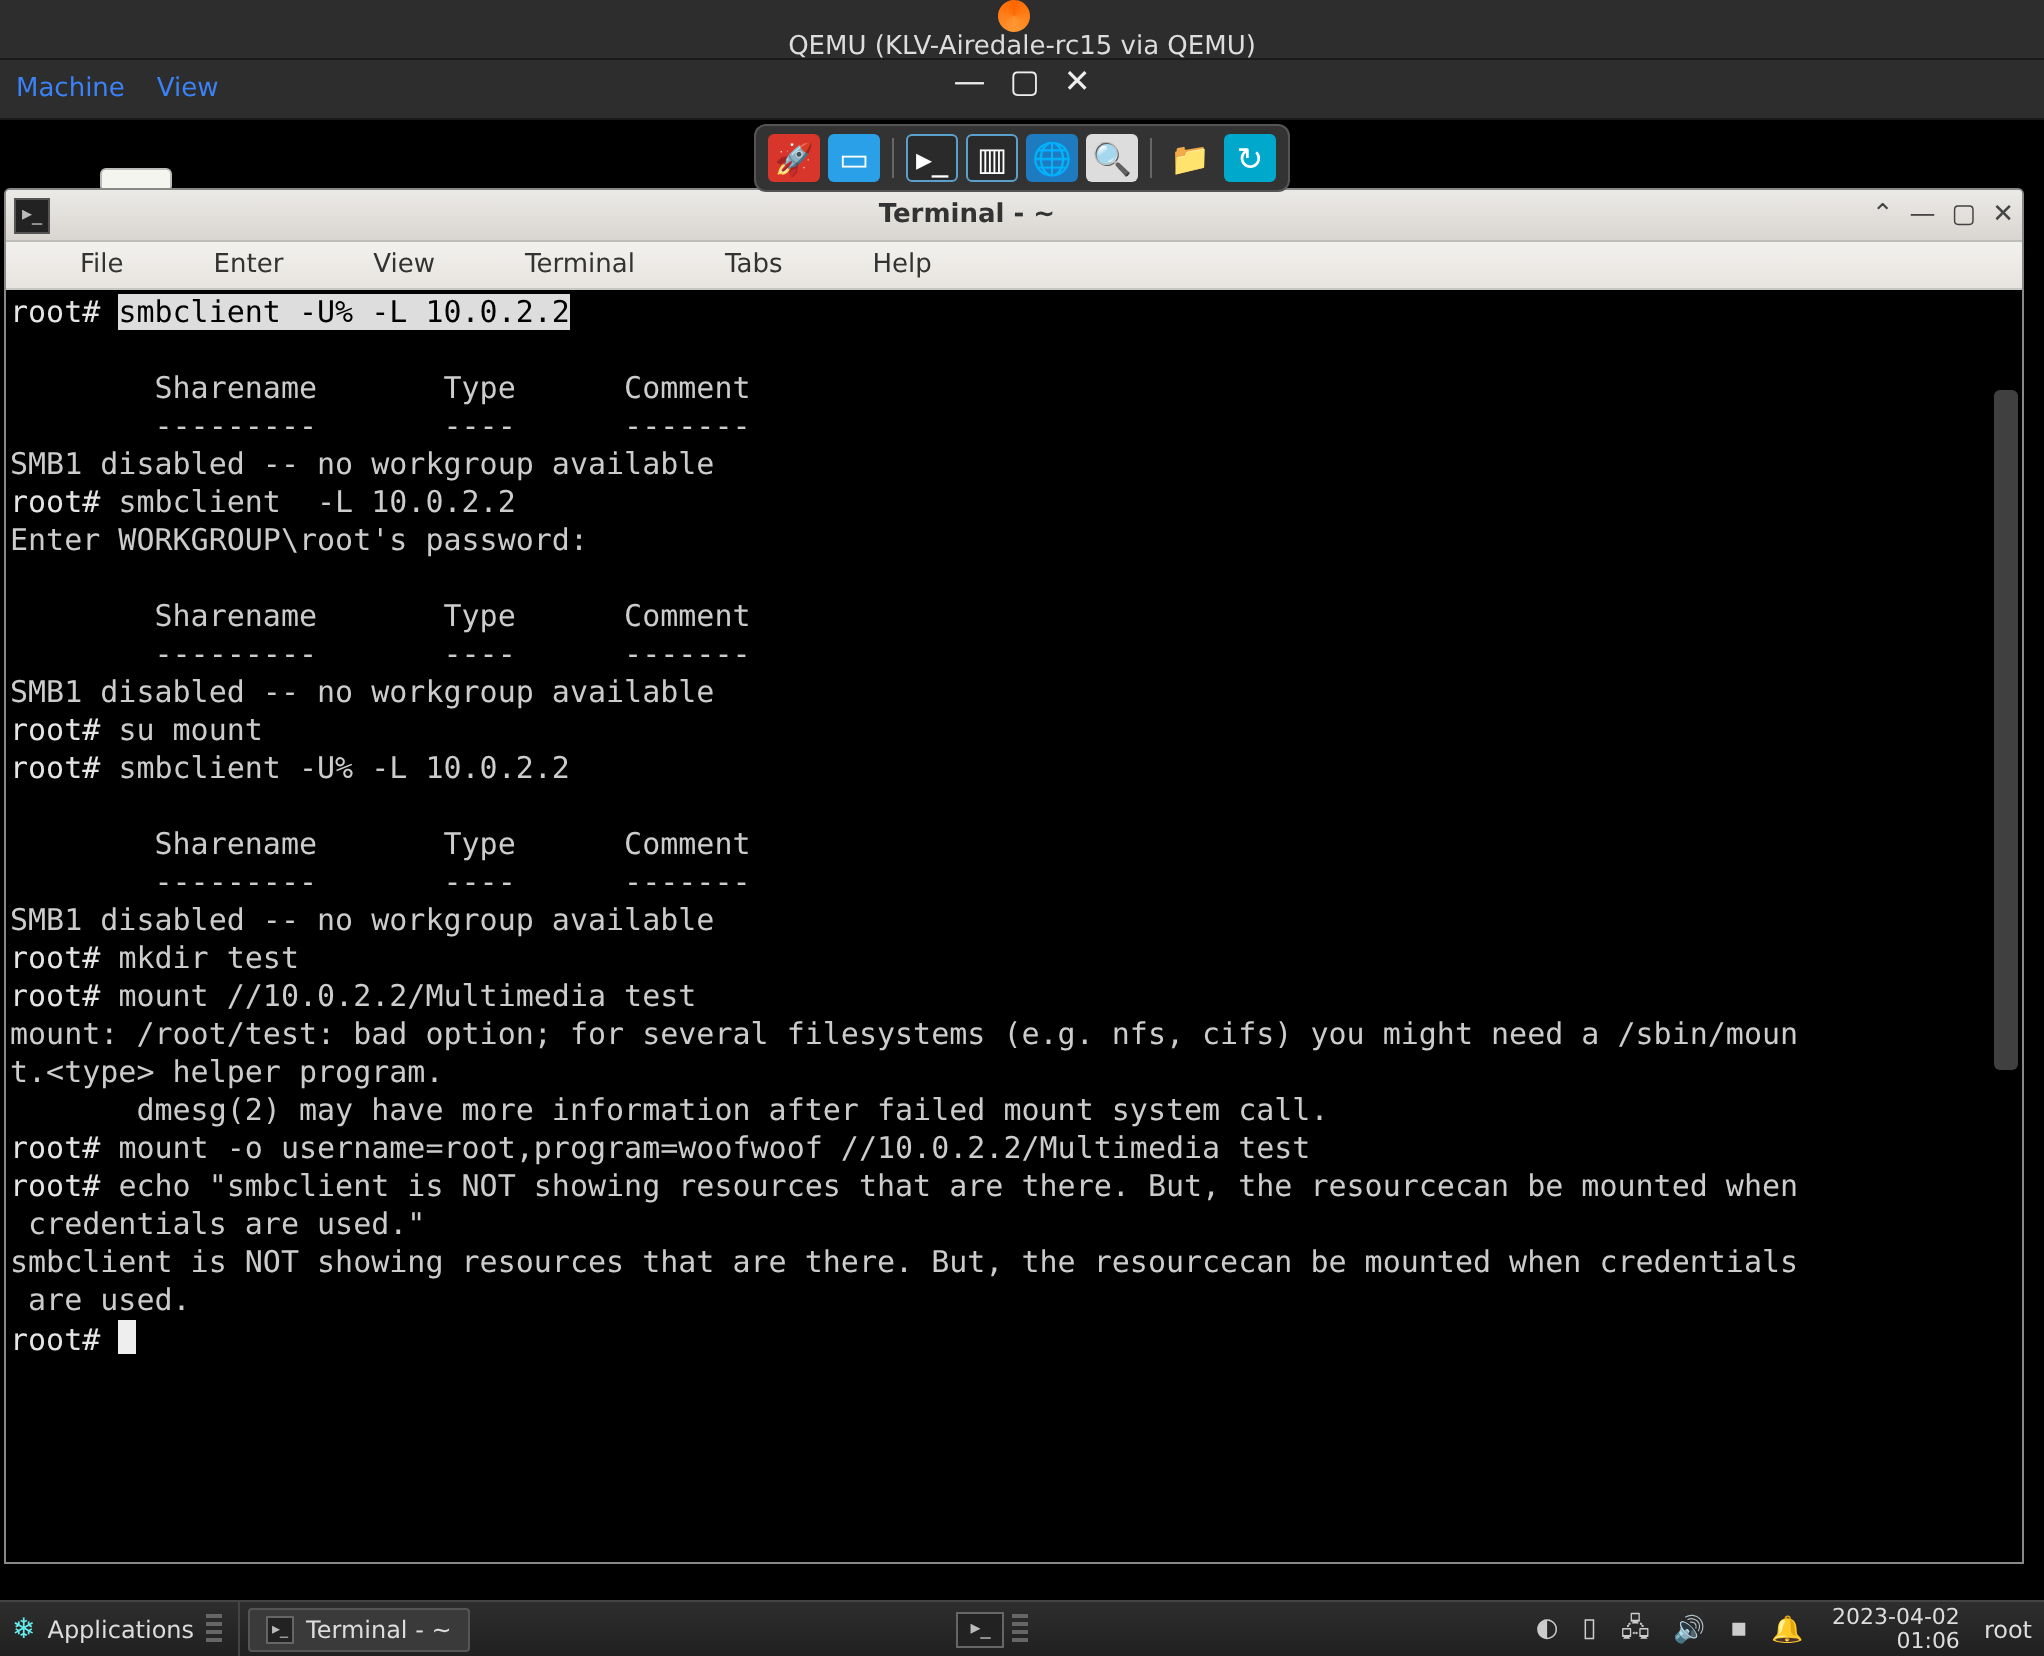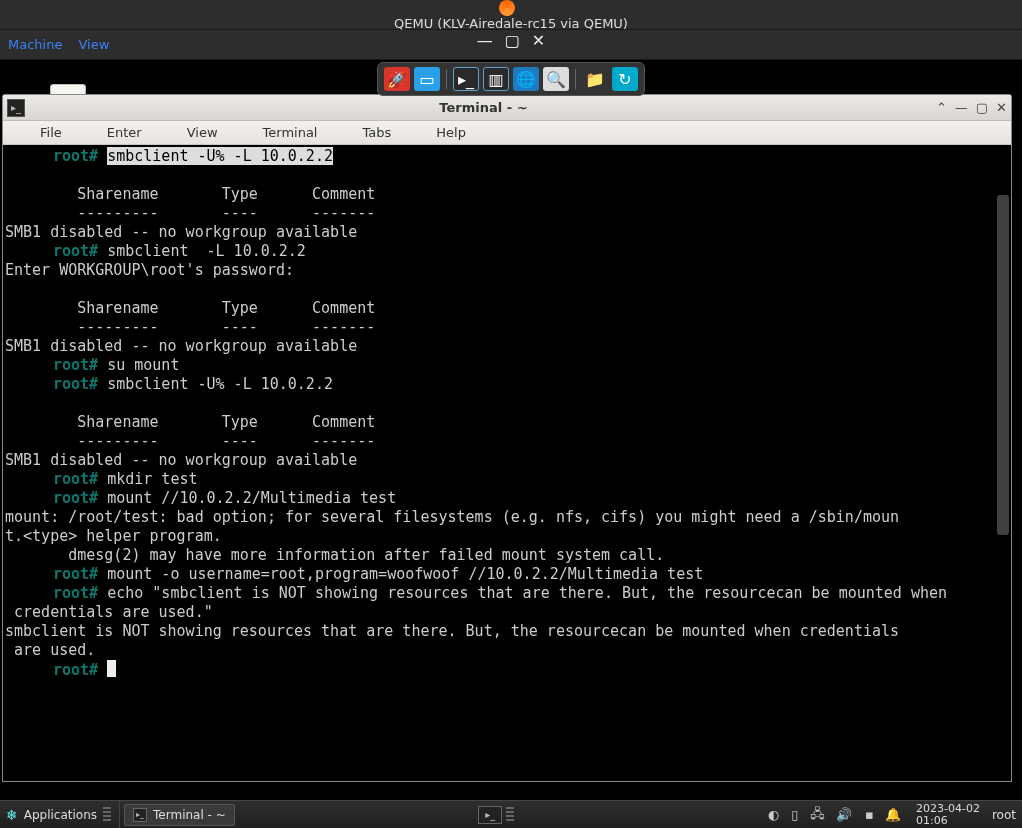--- a/index.html
+++ b/index.html
@@ -84,21 +84,21 @@
     height: 24px; background: linear-gradient(#f3f1ee, #e7e4df); border-bottom: 1px solid #c8c6c1;
     display: flex; align-items: center; padding: 0 10px; gap: 18px; font-size: 13px; color: #333;
   }
   .term-menubar span { cursor: pointer; margin-left: 27px; }
 
   .term-body {
     flex: 1; background: #000; color: #ccc; padding: 2px 2px 8px 2px;
     font-family: "DejaVu Sans Mono", "Liberation Mono", monospace; font-size: 15px;
     line-height: 19px; white-space: pre; overflow: hidden; position: relative;
   }
-  .term-body .prompt { color: #0f766e; font-weight: bold; margin-left: 48px; }
+  .term-body .prompt { color: #e5e5e5; font-weight: normal; }
   .term-body .hl { background: #ddd; color: #000; }
   .term-body .cursor { display: inline-block; width: 9px; height: 17px; background: #eee; vertical-align: -2px; }
 
   .term-scroll { position: absolute; top: 50px; right: 2px; bottom: 8px; width: 12px; }
   .term-scroll .thumb { position: absolute; top: 0; width: 12px; height: 340px; background: #404040; border-radius: 3px; }
 
   
   .panel {
     position: absolute; left: 0; right: 0; bottom: 0; height: 28px;
     background: linear-gradient(#2e2e2e, #202020); border-top: 1px solid #444;
@@ -106,21 +106,21 @@
   }
   .panel .apps { display: flex; align-items: center; gap: 6px; padding: 0 6px; border-right: 1px solid #444; height: 100%; }
   .panel .task {
     display: flex; align-items: center; gap: 6px; padding: 0 8px; height: 22px;
     margin-left: 4px; border: 1px solid #555; background: #3a3a3a; border-radius: 2px;
   }
   .panel .spacer { flex: 1; }
   .panel .center { display: flex; align-items: center; gap: 4px; }
   .panel .center .mini { width: 24px; height: 18px; background: #222; border: 1px solid #666; display: flex; align-items: center; justify-content: center; color: #bbb; font-size: 10px; }
   .panel .tray { display: flex; align-items: center; gap: 12px; padding: 0 8px; }
-  .panel .clock { text-align: left; line-height: 12px; font-size: 11px; padding: 0 6px; }
+  .panel .clock { text-align: right; line-height: 12px; font-size: 11px; padding: 0 6px; }
   .panel .clock .date { display: block; }
   .panel .clock .time { display: block; }
   .panel .user { padding: 0 6px; }
   .grip { display: inline-block; width: 8px; height: 16px; background: repeating-linear-gradient(#666 0 2px, transparent 2px 4px); margin-right: 2px; }
   .snow { color: #6ee; font-size: 14px; }
   .trayico { font-size: 13px; color: #ccc; }
 </style>
 </head>
 <body>
 

